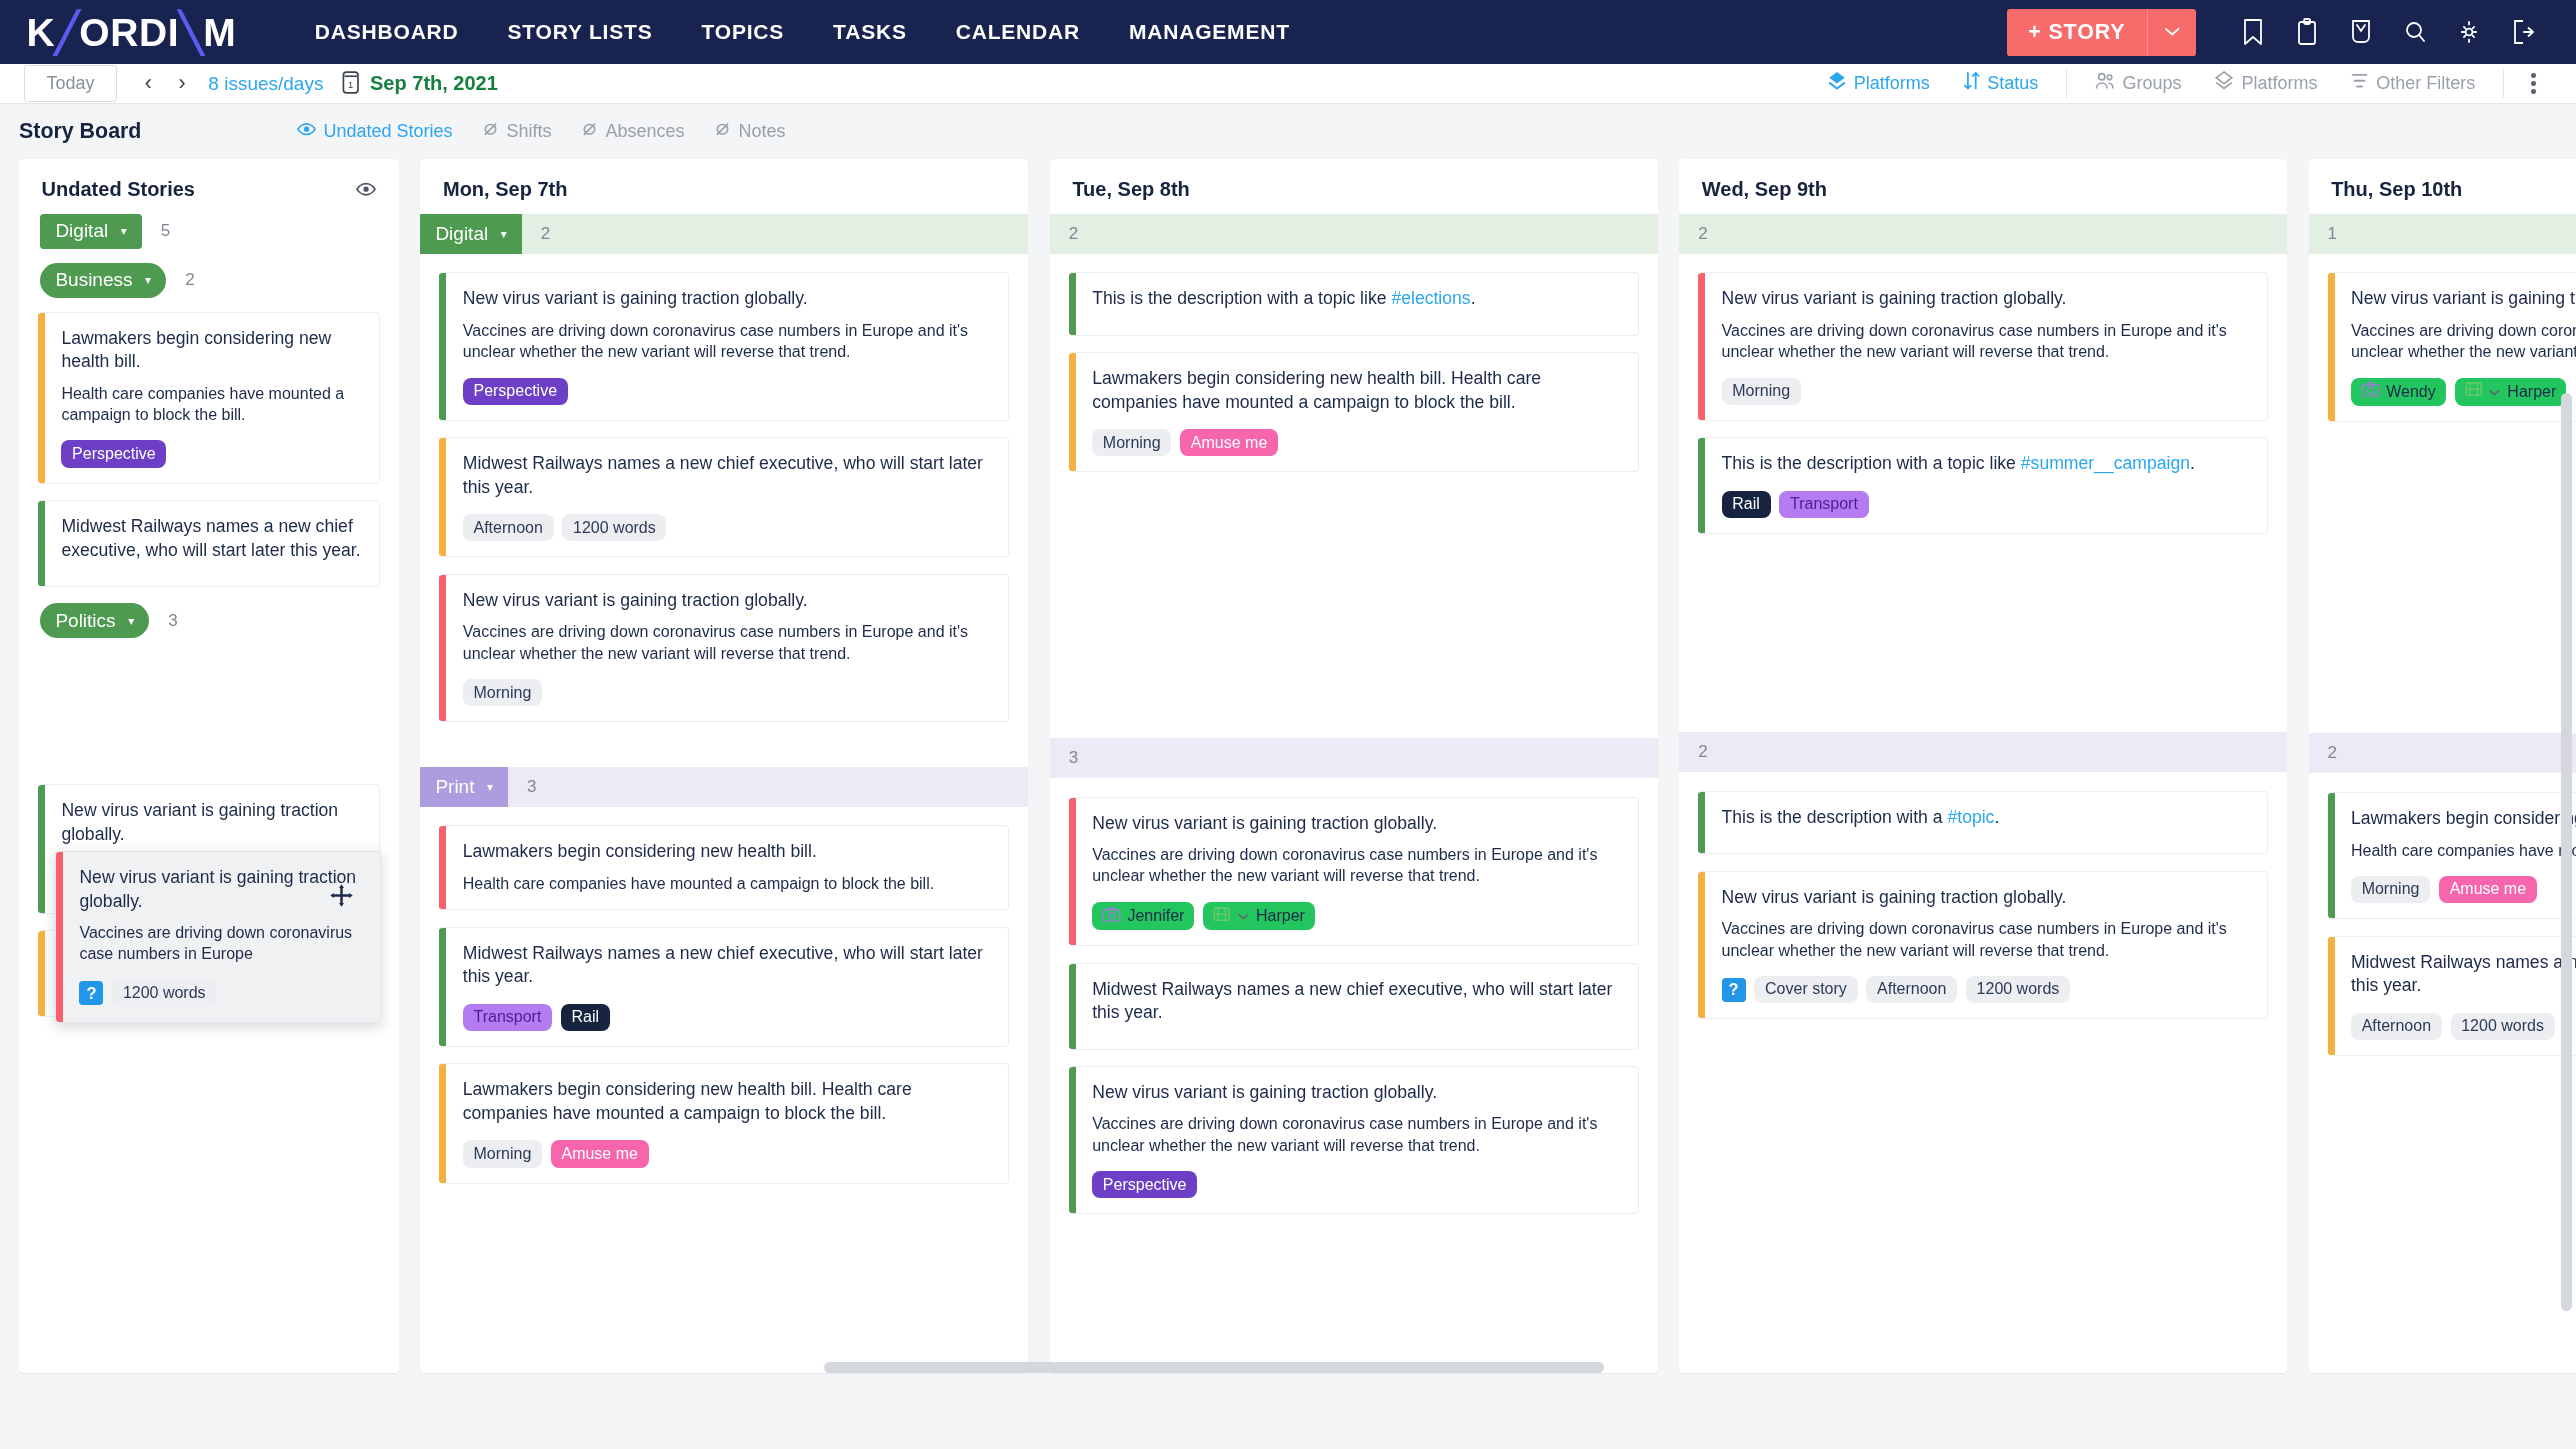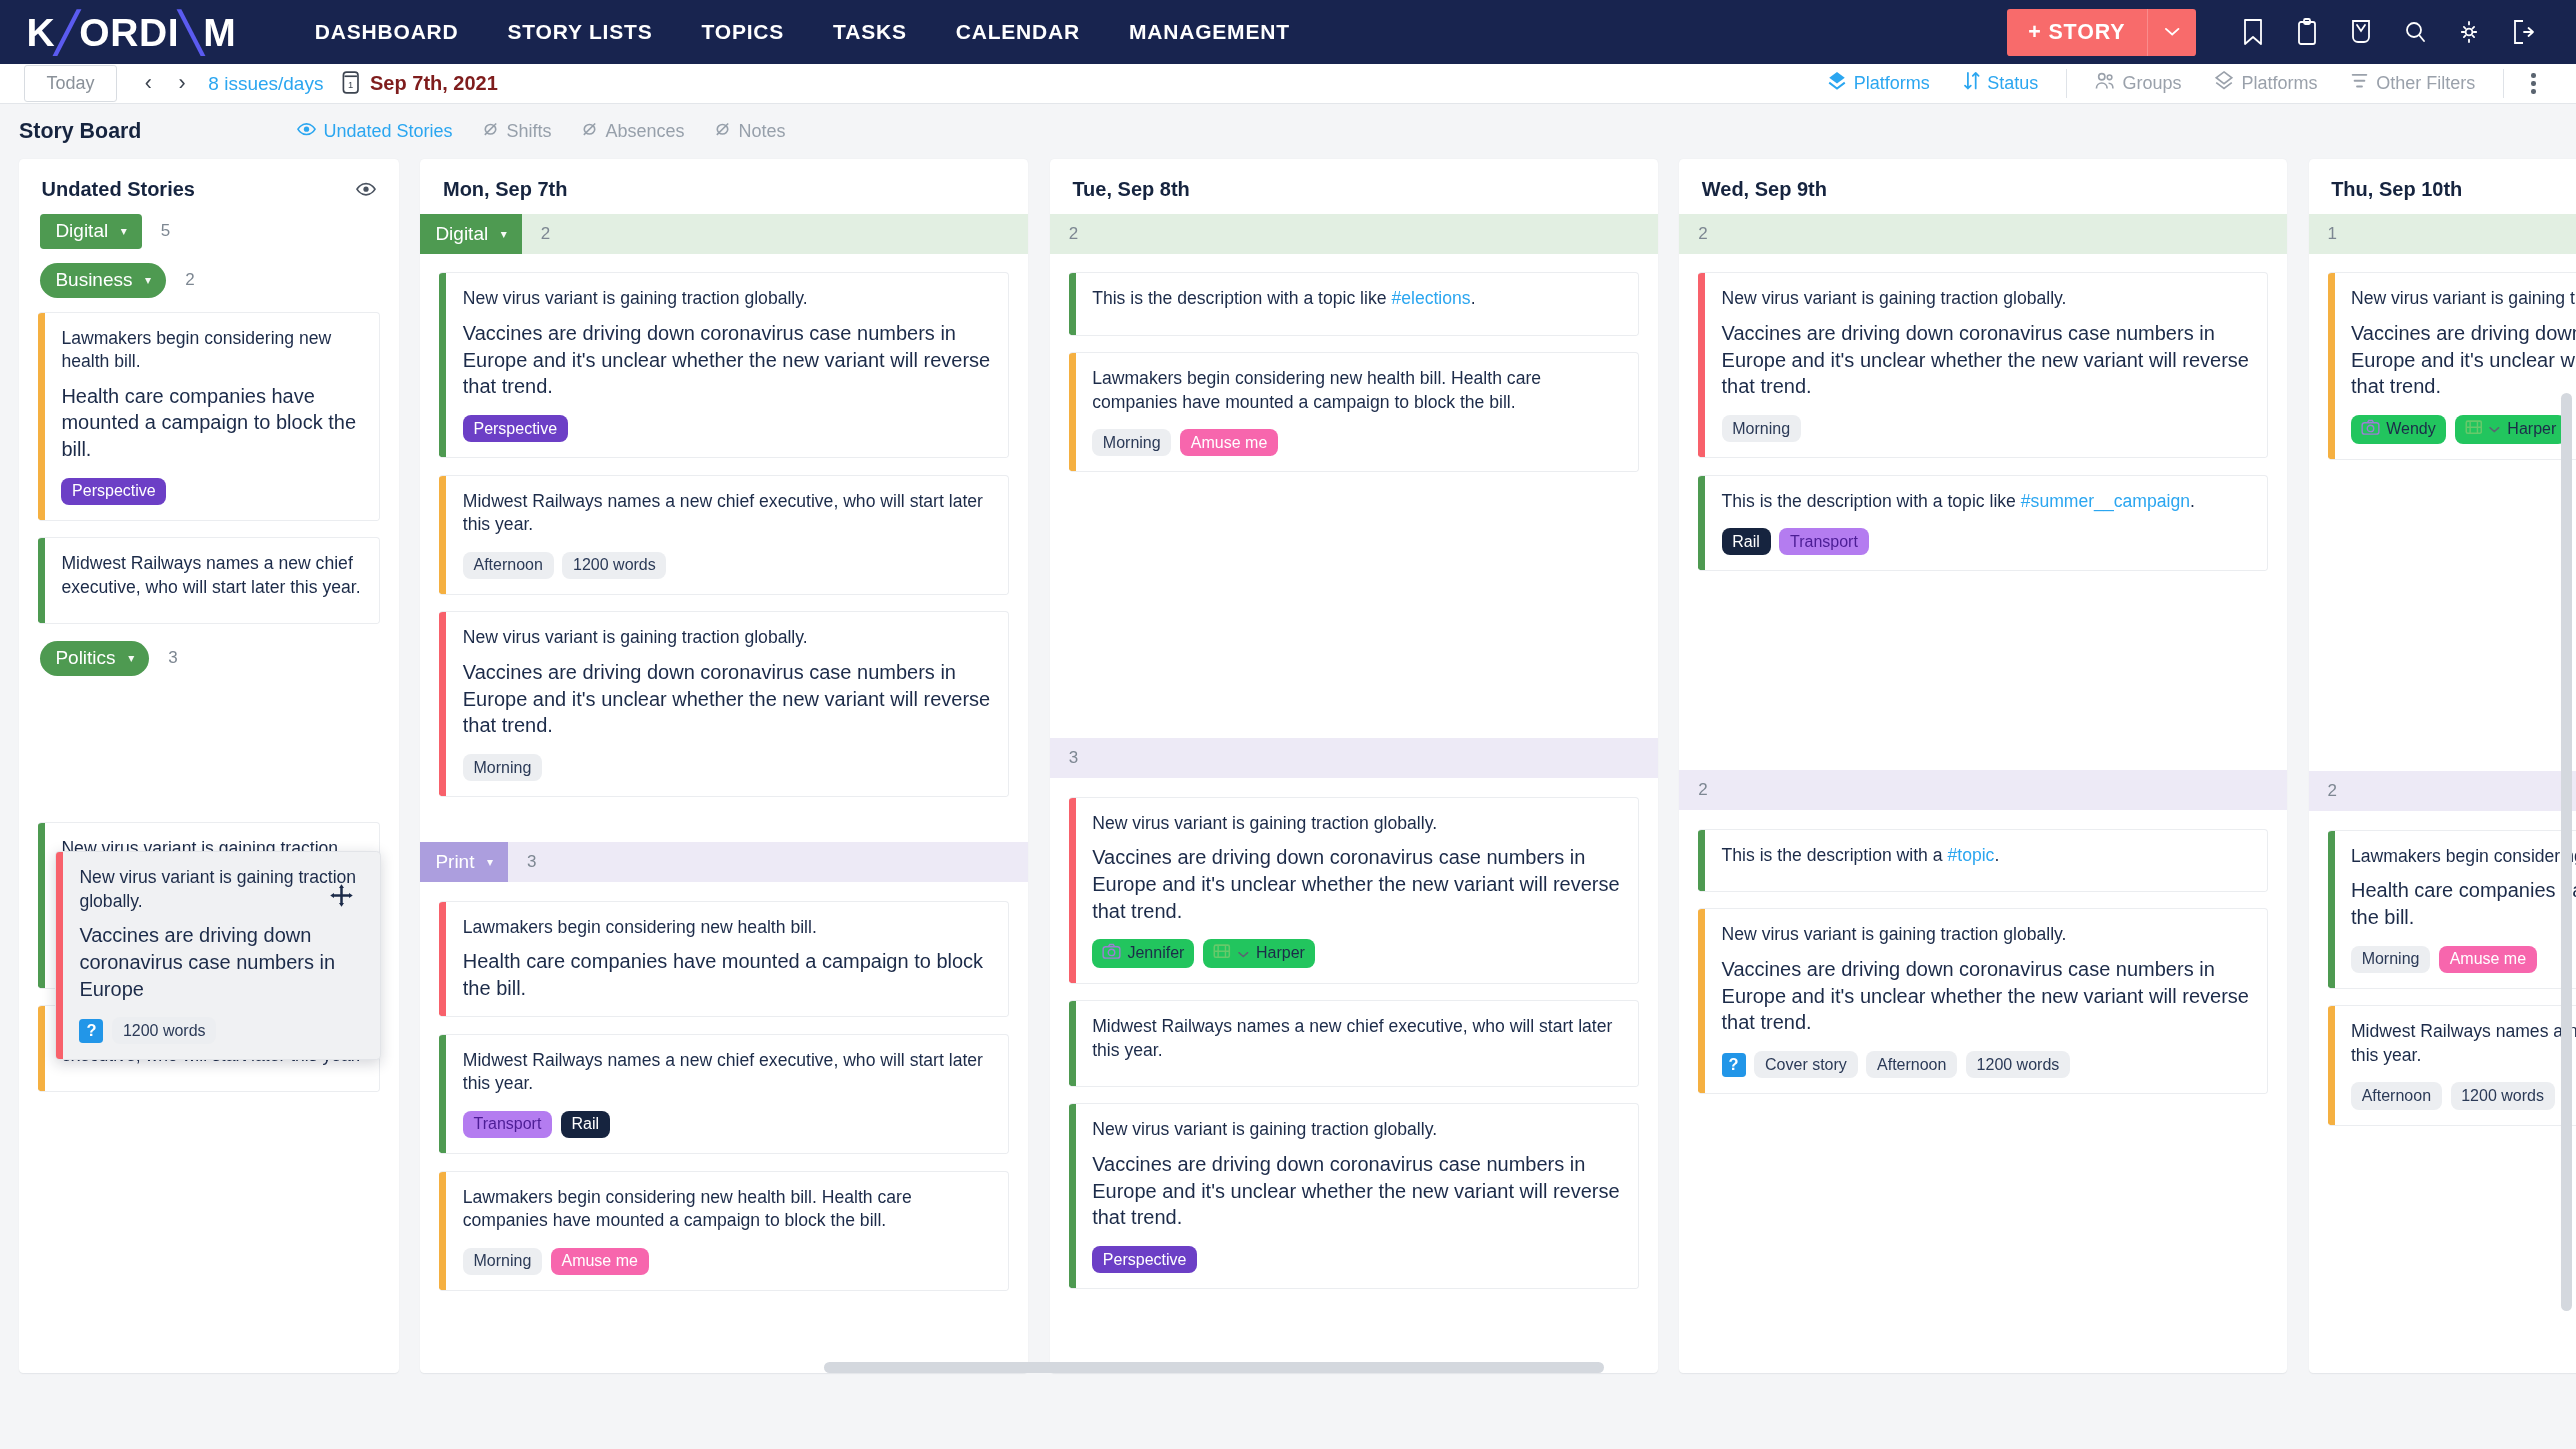--- a/index.html
+++ b/index.html
@@ -54,21 +54,21 @@
     border: 0.6px solid #d8dce1; border-radius: 3.1px; padding: 7px 21.4px;
     font-size: 18px; color: #8a9199; background: #fff; cursor:pointer;
   }
   .arrows { display:flex; align-items:center; gap: 3.8px; margin-left: 16.4px; }
   .arrow { width: 30px; height: 30px; display:flex; align-items:center; justify-content:center;
            color:#3c4450; font-size: 21.4px; cursor:pointer; }
   .issues {
     color:#2ba6f0; font-size: 19px; margin-left: 11.3px; cursor:pointer; white-space:nowrap;
   }
   .datewrap { display:flex; align-items:center; gap: 8.8px; margin-left: 16.4px; }
-  .date-label { font-size: 20px; font-weight: 700; color: #7f1d1d; white-space:nowrap; }
+  .date-label { font-size: 20px; font-weight: 700; color: #15803d; white-space:nowrap; }
   .subright { margin-left:auto; display:flex; align-items:center; }
   .fbtn {
     display:flex; align-items:center; gap: 7px; padding: 0 16.4px;
     font-size: 18px; cursor:pointer; white-space:nowrap;
   }
   .fbtn.active { color:#2ba6f0; }
   .fbtn.muted { color:#9aa1ab; }
   .divider-v { width:0.6px; height:29px; background:#dfe3e8; margin: 0 11.3px; }
   .kebab { display:flex; flex-direction:column; gap:3.8px; padding: 0 16.4px; cursor:pointer; }
   .kebab i { width:4.4px; height:4.4px; border-radius:50%; background:#5a6470; display:block; }
@@ -124,21 +124,21 @@
     background:#fff; border:0.6px solid #ebedf0; border-radius: 3.8px;
     border-left-width: 0; display:flex; margin-bottom: 16.4px; overflow:hidden;
     position: relative;
   }
   .stripe { width: 7px; flex: 0 0 7px; }
   .stripe.green  { background:#4e9a51; }
   .stripe.orange { background:#f5b041; }
   .stripe.red    { background:#f8616b; }
   .cbody { padding: 14px 16.4px 15px 16.4px; flex:1; min-width:0; }
   .ctitle { font-size: 17.6px; color:#1c2b49; line-height: 1.34; margin-bottom: 8.8px; }
-  .cdesc  { font-size: 20px; color:#1c2b49; line-height: 1.34; }
+  .cdesc  { font-size: 16px; color:#1c2b49; line-height: 1.34; }
   .hash { color:#2ba6f0; }
   .chips { display:flex; flex-wrap:wrap; align-items:center; gap: 8.8px; margin-top: 15px; }
   .chip { font-size: 16px; padding: 4.4px 10.7px; border-radius: 8px; white-space:nowrap; line-height:1.15; }
   .chip.grey   { background:#eceef1; color:#2b3a57; }
   .chip.purple { background:#6c3fc6; color:#fff; }
   .chip.violet { background:#b47cf0; color:#4c1d95; }
   .chip.navy   { background:#16243f; color:#fff; }
   .chip.pink   { background:#f766ad; color:#fff; }
   .chip.person { background:#22c55e; color:#1c2b49; display:flex; align-items:center; gap:6.3px; padding:3.8px 10px; }
   .qmark {

